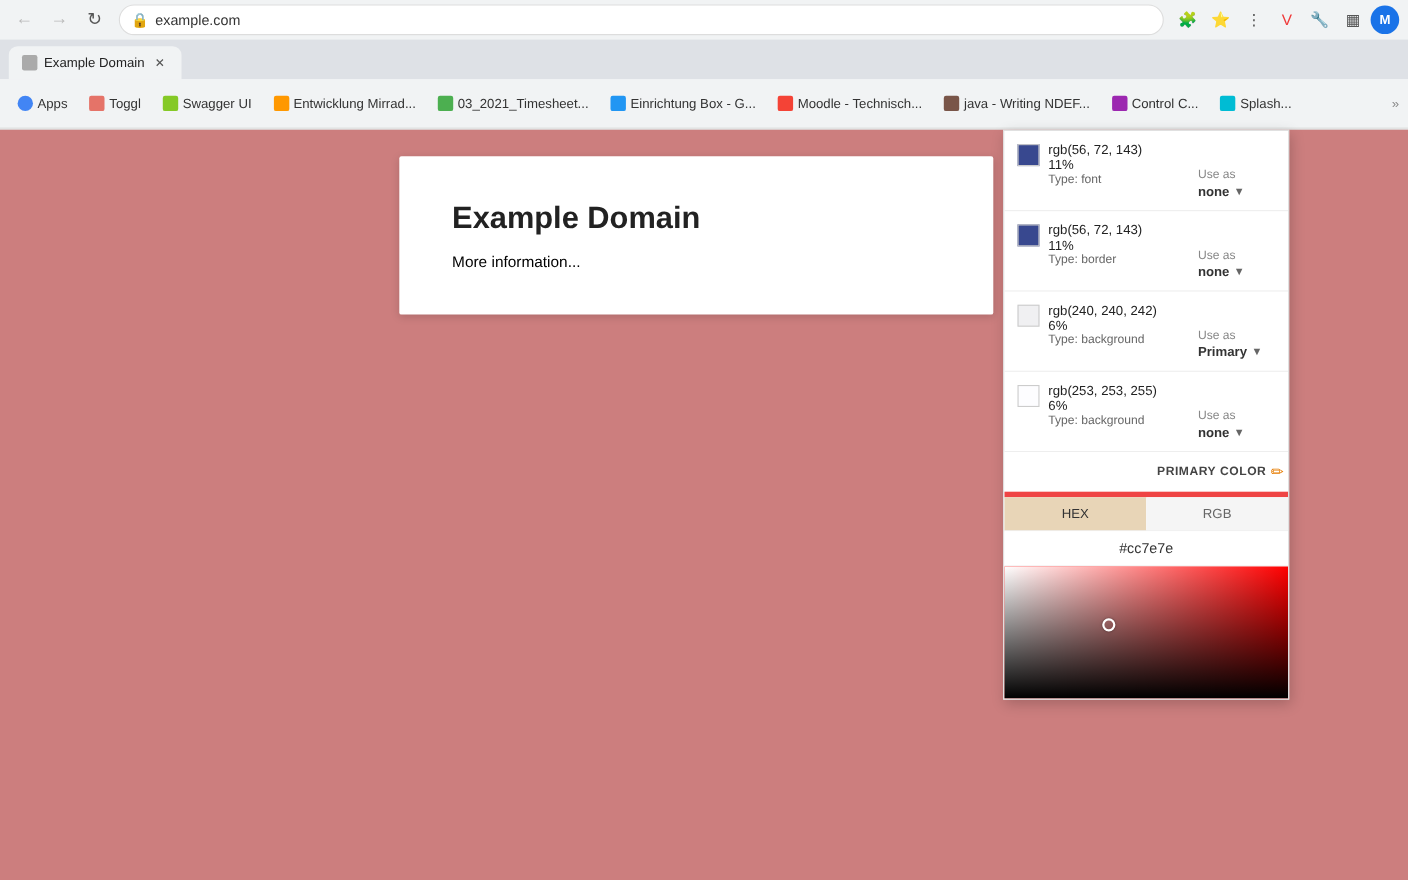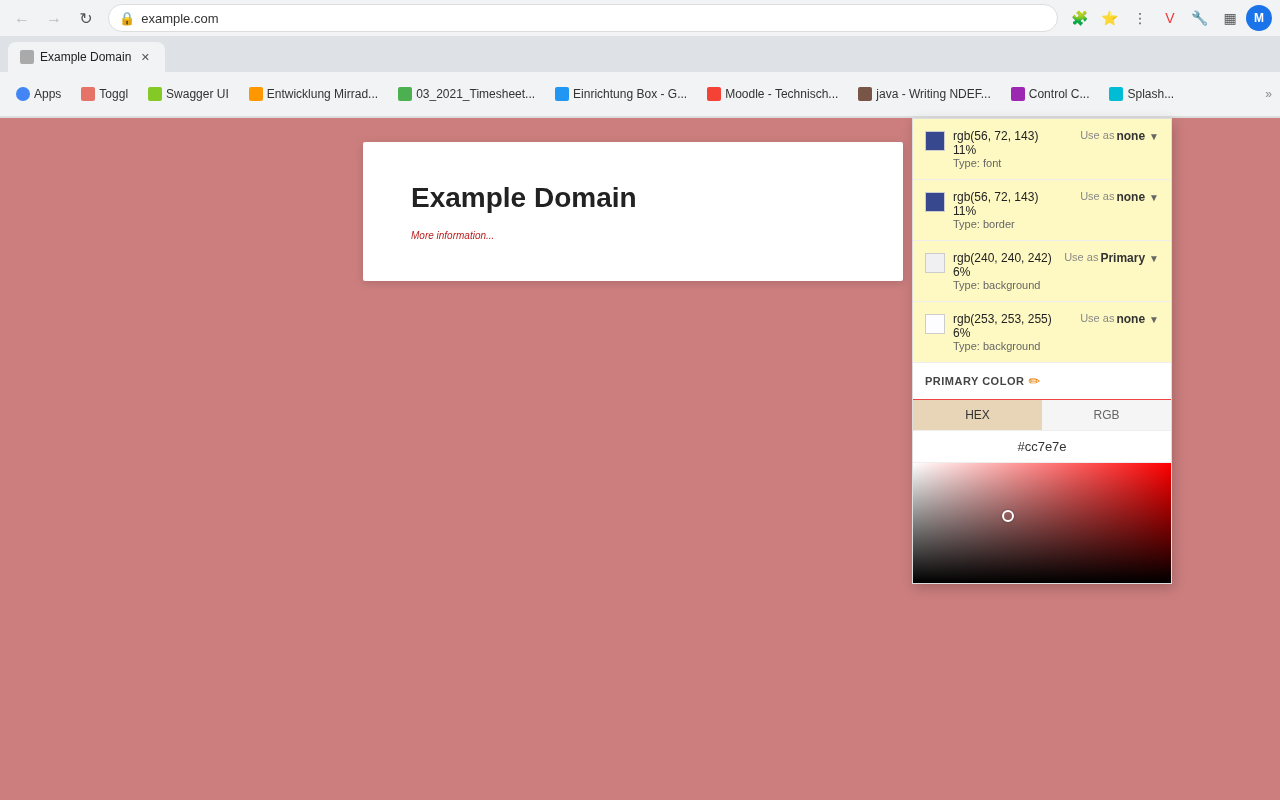--- a/index.html
+++ b/index.html
@@ -180,34 +180,33 @@
     }
 
     .domain-card p {
       font-size: 14px;
       color: #555;
       line-height: 1.6;
       margin-bottom: 16px;
     }
 
     .domain-card .more-link {
-      color: #b91c1c;
-      font-size: 10px;
+      color: #000000;
+      font-size: 14px;
       text-decoration: none;
       display: block;
-      font-style: italic;
     }
 
     
     .color-panel {
       position: absolute;
       right: 108px;
       top: 0;
       width: 260px;
-      background: #fef9c3;
+      background: #ffffff;
       border: 1px solid #ddd;
       box-shadow: 2px 4px 12px rgba(0,0,0,0.2);
       font-size: 12px;
       overflow: hidden;
     }
 
     .color-panel-scroll {
       max-height: 530px;
       overflow-y: auto;
     }
@@ -244,24 +243,25 @@
       font-size: 12px;
     }
 
     .color-type {
       color: #666;
       font-size: 11px;
     }
 
     .use-as-container {
       display: flex;
-      flex-direction: row;
+      flex-direction: column;
       align-items: flex-start;
       gap: 2px;
       min-width: 70px;
+      margin-top: 24px;
     }
 
     .use-as-label {
       color: #888;
       font-size: 11px;
     }
 
     .use-as-select {
       font-size: 12px;
       border: none;
@@ -272,24 +272,24 @@
       display: flex;
       align-items: center;
       gap: 2px;
       font-weight: bold;
     }
 
     
     .primary-color-header {
       display: flex;
       align-items: center;
-      justify-content: flex-start;
-      padding: 8px 12px;
+      justify-content: flex-end;
+      padding: 8px 0;
       background: #fff;
-      border-bottom: 1px solid #ef4444;
+      border-bottom: 5px solid #ef4444;
     }
 
     .primary-color-label {
       font-size: 11px;
       font-weight: bold;
       color: #444;
       letter-spacing: 0.5px;
       text-transform: uppercase;
     }
 

